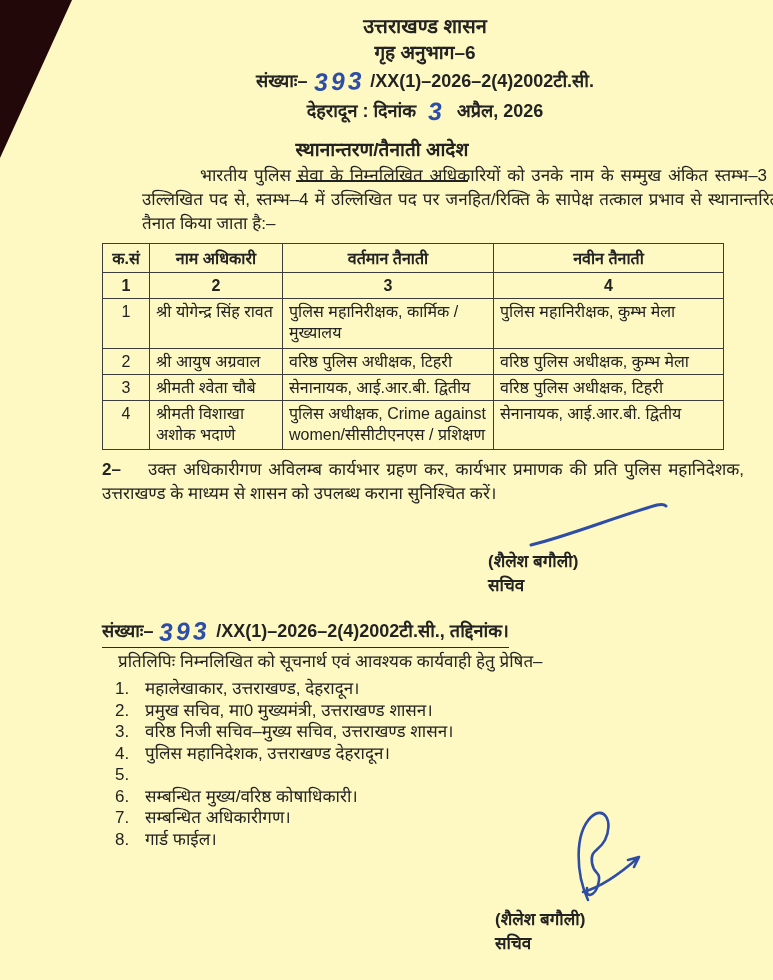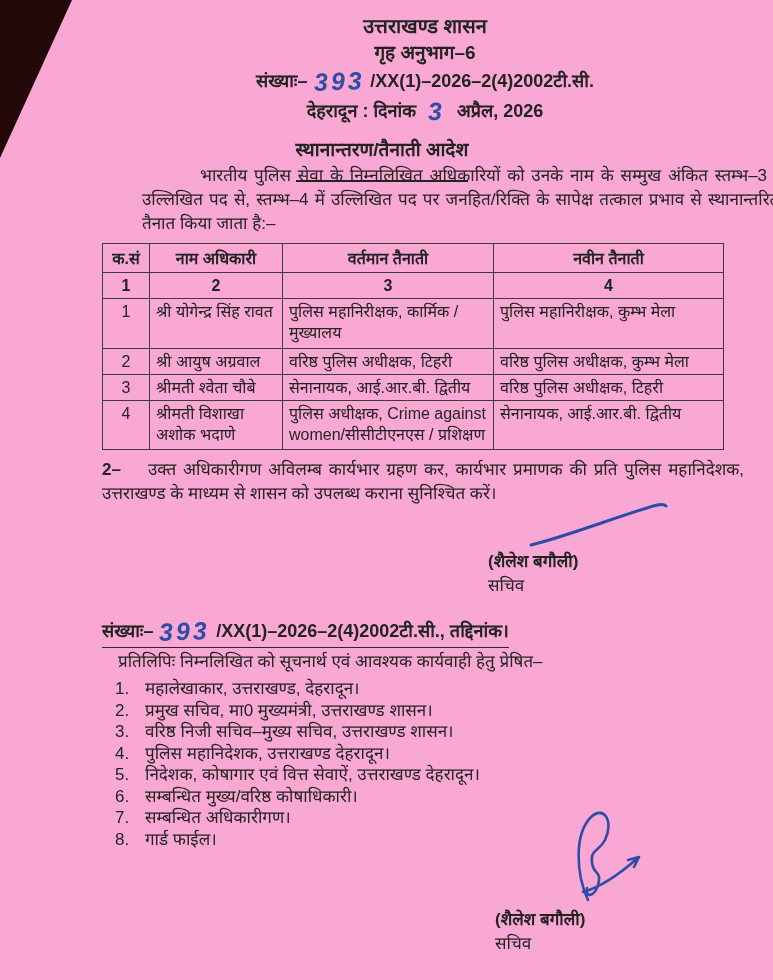--- a/index.html
+++ b/index.html
@@ -1,19 +1,19 @@
 <!DOCTYPE html>
 <html lang="hi"><head>
 <meta charset="utf-8">
 <style>
   html,body{margin:0;padding:0;background:#e9e8e5;}
   .page{
     position:relative;
     width:773px;height:980px;
-    background:#f9a8d4;
+    background:#fef9c3;
     overflow:hidden;
     font-family:"Liberation Sans","DejaVu Sans",sans-serif;
     color:#232323;
   }
   .corner{
     position:absolute;top:0;left:0;width:72px;height:158px;
     background:#23080a;
     clip-path:polygon(0 0,100% 0,0 100%);
   }
   .hdr{position:absolute;top:13px;left:95px;width:660px;text-align:center;}
@@ -47,21 +47,21 @@
     overflow:hidden;
   }
   table.ttable th{font-weight:bold;text-align:center;height:24px;vertical-align:middle;}
   tr.numrow td{font-weight:bold;text-align:center;height:20px;}
   td.cnumcell{text-align:center;}
   tr.r1 td{height:45px;} tr.r2 td{height:20px;} tr.r3 td{height:20px;} tr.r4 td{height:44px;}
   .sig{position:absolute;text-align:left;}
   .sig1{top:498px;left:488px;width:220px;}
   .sig2{top:808px;left:495px;width:215px;}
   .signame{font-size:17px;font-weight:bold;line-height:24px;}
-  .sigtitle{font-size:17px;font-weight:normal;line-height:24px;}
+  .sigtitle{font-size:17px;font-weight:bold;line-height:24px;}
   .sigstroke{display:block;margin:0 auto;}
   .ref2{position:absolute;top:617px;left:102px;font-size:18px;font-weight:bold;white-space:nowrap;}
   .ref2 .uwrap{display:inline-block;border-bottom:1.5px solid #2a2a2a;padding-bottom:1px;}
   .copyhead{position:absolute;top:650px;left:118px;width:642px;font-size:17px;line-height:24px;}
   .copies{position:absolute;top:678px;left:115px;width:600px;}
   .citem{display:flex;font-size:17px;line-height:21.5px;}
   .citem .cno{width:30px;flex:none;}
 </style>
 </head>
 <body>
@@ -154,21 +154,20 @@
     <div class="citem">
         <span class="cno">3.</span>
         <span>वरिष्ठ निजी सचिव–मुख्य सचिव, उत्तराखण्ड शासन।</span>
       </div>
     <div class="citem">
         <span class="cno">4.</span>
         <span>पुलिस महानिदेशक, उत्तराखण्ड देहरादून।</span>
       </div>
     <div class="citem">
         <span class="cno">5.</span>
-        <span>निदेशक, कोषागार एवं वित्त सेवाऐं, उत्तराखण्ड देहरादून।</span>
       </div>
     <div class="citem">
         <span class="cno">6.</span>
         <span>सम्बन्धित मुख्य/वरिष्ठ कोषाधिकारी।</span>
       </div>
     <div class="citem">
         <span class="cno">7.</span>
         <span>सम्बन्धित अधिकारीगण।</span>
       </div>
     <div class="citem">

